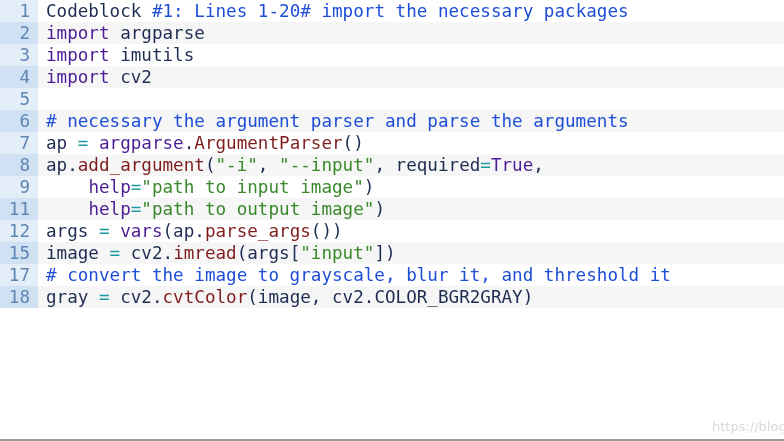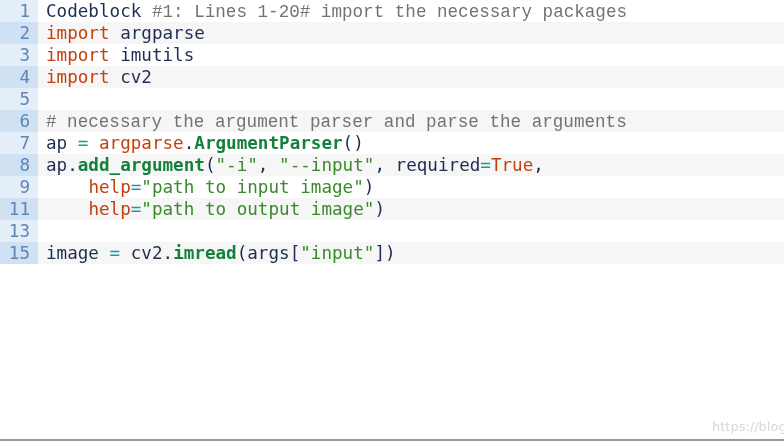--- a/index.html
+++ b/index.html
@@ -5,23 +5,23 @@
   html, body { margin:0; padding:0; }
   body { width:784px; height:441px; overflow:hidden; background:#fff; position:relative; }
   .code { position:absolute; left:0; top:0; width:784px; height:439px;
     font-family:"DejaVu Sans Mono", monospace; font-size:17.6px; }
   .row { display:flex; height:22px; line-height:22px; white-space:pre; }
   .row:nth-child(even) .src { background:#f6f6f6; }
   .gut { width:38px; flex:none; text-align:right; padding-right:8px; box-sizing:border-box;
     background:#e3eef9; color:#5f86b3; }
   .row:nth-child(even) .gut { background:#cfe1f3; }
   .src { flex:1; padding-left:8px; color:#1f2d52; }
-  .kw { color:#c2410c; }
-  .fn { color:#15803d;font-weight:bold; }
-  .cm { color:#737373;font-family:Liberation Mono, monospace; }
+  .kw { color:#4c1d95; }
+  .fn { color:#7f1d1d; }
+  .cm { color:#1d4ed8; }
   .st { color:#3a8a2c; }
   .nu { color:#c21a3a; }
   .op { color:#1b9aa0; }
   .bottom { position:absolute; left:0; top:439px; width:784px; height:2px; background:#9a9a9a; }
   .wm { position:absolute; left:712px; top:419px; color:rgba(200,200,200,0.7);
     font-family:"DejaVu Sans", sans-serif; font-size:13px; }
 </style>
 </head>
 <body>
 
@@ -29,17 +29,19 @@
     <div class="row"><div class="gut">1</div><div class="src"><span>Codeblock </span><span class="cm">#1: Lines 1-20# import the necessary packages</span></div></div>
     <div class="row"><div class="gut">2</div><div class="src"><span class="kw">import</span><span> argparse</span></div></div>
     <div class="row"><div class="gut">3</div><div class="src"><span class="kw">import</span><span> imutils</span></div></div>
     <div class="row"><div class="gut">4</div><div class="src"><span class="kw">import</span><span> cv2</span></div></div>
     <div class="row"><div class="gut">5</div><div class="src"></div></div>
     <div class="row"><div class="gut">6</div><div class="src"><span class="cm"># necessary the argument parser and parse the arguments</span></div></div>
     <div class="row"><div class="gut">7</div><div class="src"><span>ap </span><span class="op">=</span><span class="kw"> argparse</span><span>.</span><span class="fn">ArgumentParser</span><span>()</span></div></div>
     <div class="row"><div class="gut">8</div><div class="src"><span>ap.</span><span class="fn">add_argument</span><span>(</span><span class="st">"-i"</span><span>, </span><span class="st">"--input"</span><span>, required</span><span class="op">=</span><span class="kw">True</span><span>,</span></div></div>
     <div class="row"><div class="gut">9</div><div class="src"><span>    </span><span class="kw">help</span><span class="op">=</span><span class="st">"path to input image"</span><span>)</span></div></div>
     <div class="row"><div class="gut">11</div><div class="src"><span>    </span><span class="kw">help</span><span class="op">=</span><span class="st">"path to output image"</span><span>)</span></div></div>
-    <div class="row"><div class="gut">13</div><div class="src"></div></div>
+    <div class="row"><div class="gut">12</div><div class="src"><span>args </span><span class="op">=</span><span class="kw"> vars</span><span>(ap.</span><span class="fn">parse_args</span><span>())</span></div></div>
     <div class="row"><div class="gut">15</div><div class="src"><span>image </span><span class="op">=</span><span> cv2.</span><span class="fn">imread</span><span>(args[</span><span class="st">"input"</span><span>])</span></div></div>
+    <div class="row"><div class="gut">17</div><div class="src"><span class="cm"># convert the image to grayscale, blur it, and threshold it</span></div></div>
+    <div class="row"><div class="gut">18</div><div class="src"><span>gray </span><span class="op">=</span><span> cv2.</span><span class="fn">cvtColor</span><span>(image, cv2.COLOR_BGR2GRAY)</span></div></div>
   </div>
 <div class="bottom"></div>
 <div class="wm">https://blog.c</div>
 
 </body></html>

